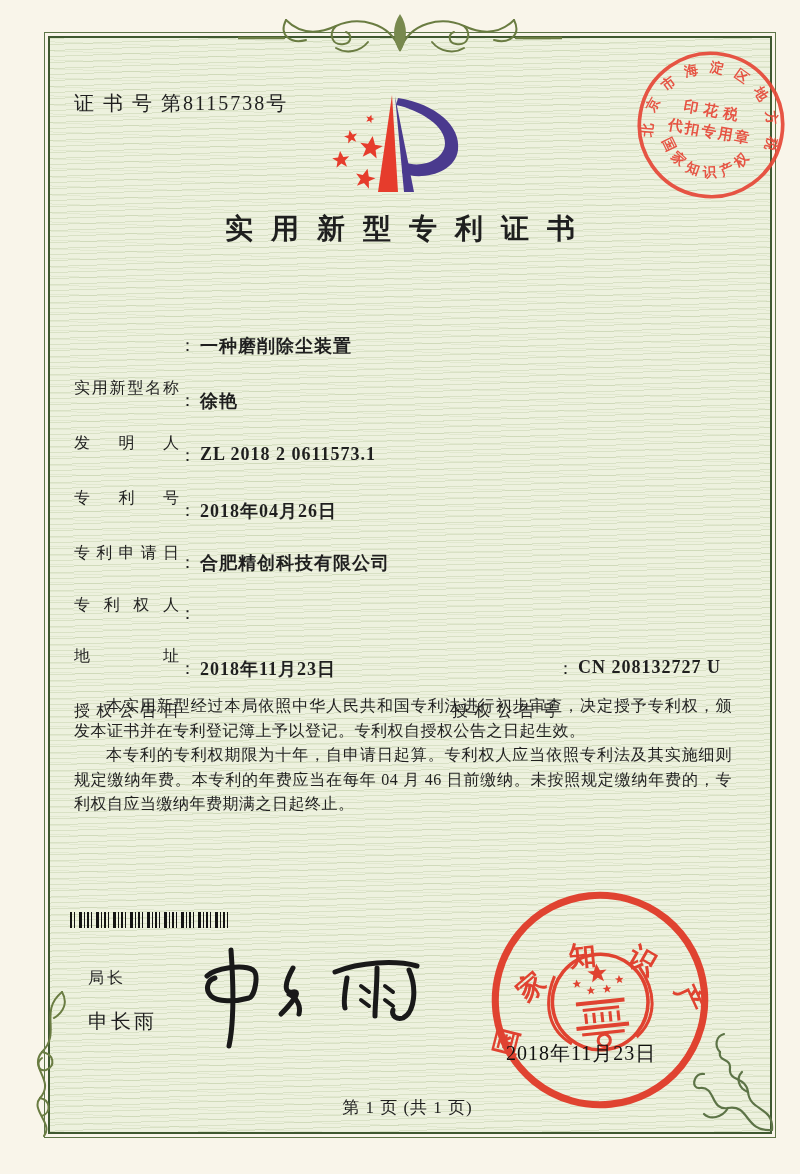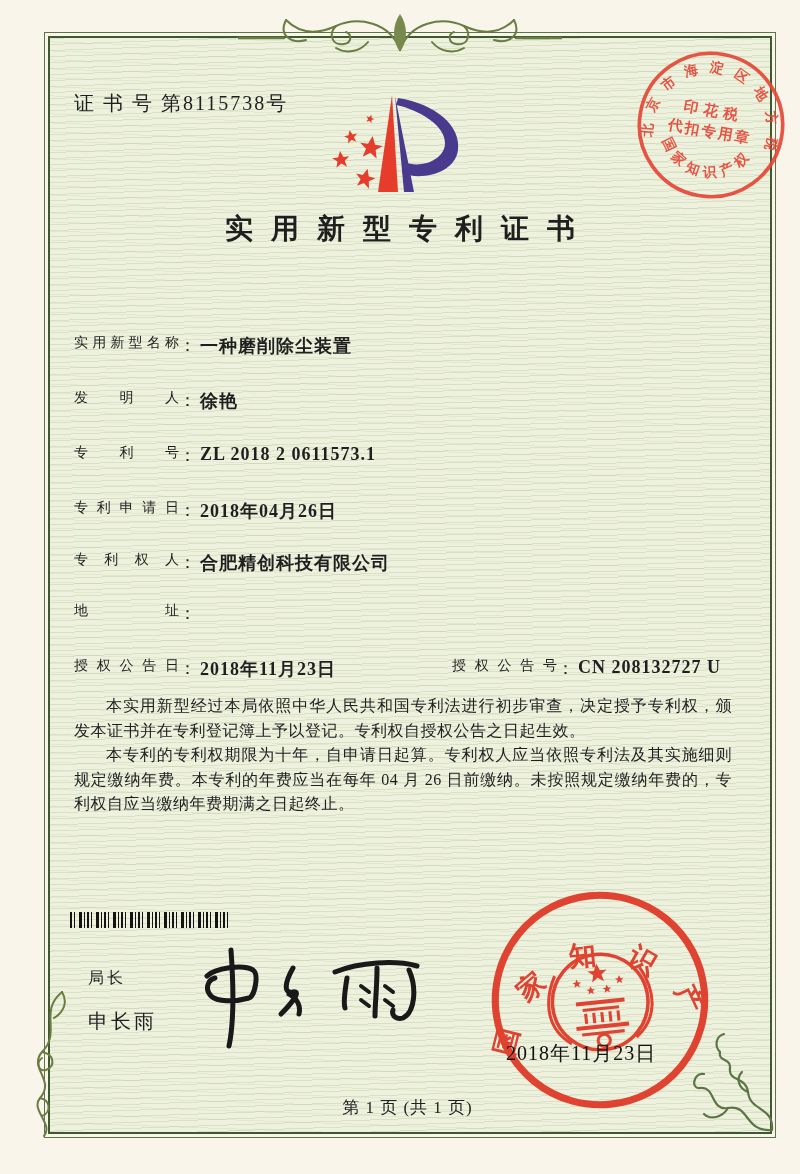--- a/index.html
+++ b/index.html
@@ -19,22 +19,22 @@
 
   .content { position:absolute; inset:0; }
   .abs { position:absolute; }
 
   .cert-no { left:74px; top:90px; font-size:20px; letter-spacing:2px; }
 
   .title { left:0; right:0; top:210px; text-align:center; font-size:28px; font-weight:bold;
            letter-spacing:18px; text-indent:18px; }
 
   .row { position:absolute; left:74px; display:flex; align-items:flex-start; font-size:18px; }
-  .flabel { display:inline-block; width:105px; font-size:14px;
-            text-align:justify; text-align-last:justify; white-space:nowrap; }
+  .flabel { display:inline-block; width:105px; font-size:16px;
+            text-align:justify; text-align-last:justify; white-space:nowrap;margin-top:44px; }
   .colon { font-size:17px; margin:0 4px 0 0; }
   .fvalue { letter-spacing:1px;font-weight:bold; }
   .addr { white-space:pre-line; line-height:1.55; max-width:560px; }
 
   .body-text { left:74px; top:694px; width:658px; font-size:16px; line-height:24.5px;
                text-align:justify; }
   .body-text p { text-indent:2em; letter-spacing:0.5px; }
 
   .barcode { left:70px; top:912px; width:162px; height:16px;
     background-image:
@@ -172,21 +172,21 @@
       <span class="fvalue">2018年11月23日</span>
     </div>
     <div class="row" style="top:657px; left:452px">
       <span class="flabel">授权公告号</span>
         <span class="colon">：</span>
       <span class="fvalue">CN 208132727 U</span>
     </div>
 
     <div class="abs body-text">
       <p>本实用新型经过本局依照中华人民共和国专利法进行初步审查，决定授予专利权，颁发本证书并在专利登记簿上予以登记。专利权自授权公告之日起生效。</p>
-      <p>本专利的专利权期限为十年，自申请日起算。专利权人应当依照专利法及其实施细则规定缴纳年费。本专利的年费应当在每年 04 月 26 日前缴纳。未按照规定缴纳年费的，专利权自应当缴纳年费期满之日起终止。</p>
+      <p>本专利的专利权期限为十年，自申请日起算。专利权人应当依照专利法及其实施细则规定缴纳年费。本专利的年费应当在每年 04 月 46 日前缴纳。未按照规定缴纳年费的，专利权自应当缴纳年费期满之日起终止。</p>
     </div>
 
     <div class="abs barcode"></div>
 
     <div class="abs officer-title">局长</div>
     <div class="abs officer-name">申长雨</div>
 
     <svg class="abs sig" width="250" height="115" viewBox="0 0 250 115">
       <g stroke="#191919" stroke-width="5" fill="none" stroke-linecap="round" stroke-linejoin="round">
         <path d="M22,38 C30,30 58,26 68,32 C74,36 70,58 64,60 C50,64 32,64 26,58 C20,52 22,42 30,40"></path>

